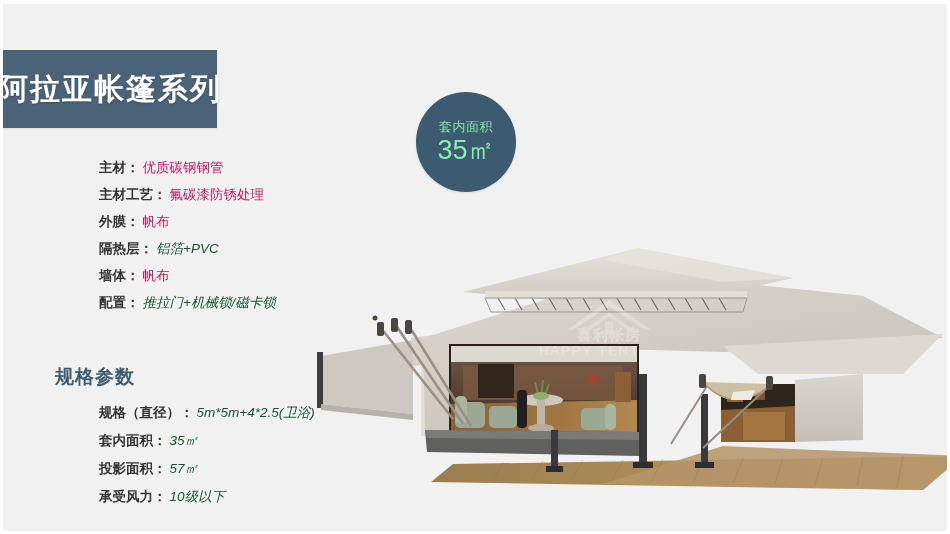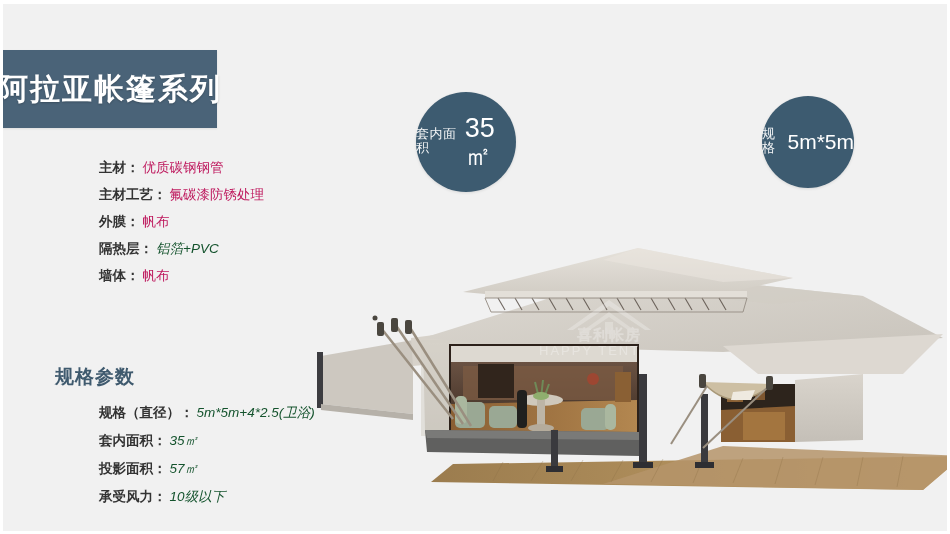--- a/index.html
+++ b/index.html
@@ -60,22 +60,22 @@
   .spec-row .v.dark{color:#14532d;font-style:italic;}
   .sec2{position:absolute;left:52px;top:360px;width:320px;}
   .sec2 .spec-row{line-height:28px;font-size:13.5px;}
 
   
   .badges{position:absolute;left:0;top:0;width:950px;height:210px;}
   .badge{
     position:absolute;
     border-radius:50%;
     background:#3d5b70;
-    color:#ffffff;
-    display:flex;flex-direction:row;
+    color:#86efac;
+    display:flex;flex-direction:column;
     align-items:center;justify-content:center;
     box-shadow:0 1px 3px rgba(0,0,0,.10);
   }
   .badge .b-label{
     font-size:13px;
     opacity:.93;
     line-height:1.1;
     margin-bottom:2px;
     letter-spacing:.5px;
   }
@@ -132,20 +132,23 @@
       </div>
       <div class="spec-row">
         <span class="k">外膜：</span><span class="v">帆布</span>
       </div>
       <div class="spec-row">
         <span class="k">隔热层：</span><span class="v dark">铝箔+PVC</span>
       </div>
       <div class="spec-row">
         <span class="k">墙体：</span><span class="v">帆布</span>
       </div>
+      <div class="spec-row">
+        <span class="k">配置：</span><span class="v dark">推拉门+机械锁/磁卡锁</span>
+      </div>
     </div>
   </div>
 
   <div class="sec2">
     <div class="section-head">规格参数</div>
     <div class="spec-row">
       <span class="k">规格（直径）：</span><span class="v dark">5m*5m+4*2.5(卫浴)</span>
     </div>
     <div class="spec-row">
       <span class="k">套内面积：</span><span class="v dark">35㎡</span>
@@ -155,24 +158,20 @@
     </div>
     <div class="spec-row">
       <span class="k">承受风力：</span><span class="v dark">10级以下</span>
     </div>
   </div>
 
   <div class="badges">
     <div class="badge" id="badge1">
       <span class="b-label">套内面积</span>
       <span class="b-value">35㎡</span>
-    </div>
-    <div class="badge small" id="badge3">
-      <span class="b-label">规格</span>
-      <span class="b-value">5m*5m</span>
     </div>
   </div>
 
   <div class="tent-wrap">
     <svg class="tent-svg" width="660" height="275" viewBox="0 0 660 275">
       <defs>
         <linearGradient id="roofA" x1="0" y1="0" x2="1" y2="1">
           <stop offset="0" stop-color="#dedad3"></stop>
           <stop offset="1" stop-color="#c9c4bc"></stop>
         </linearGradient>

